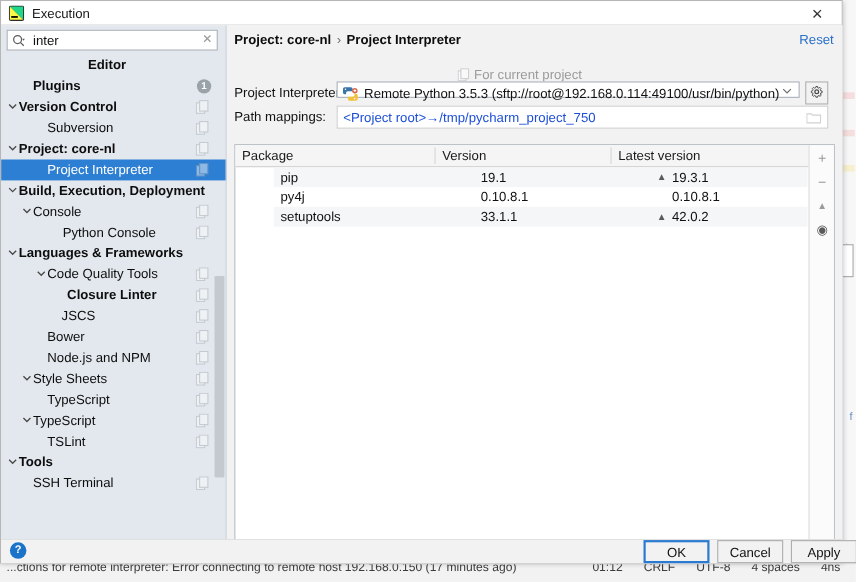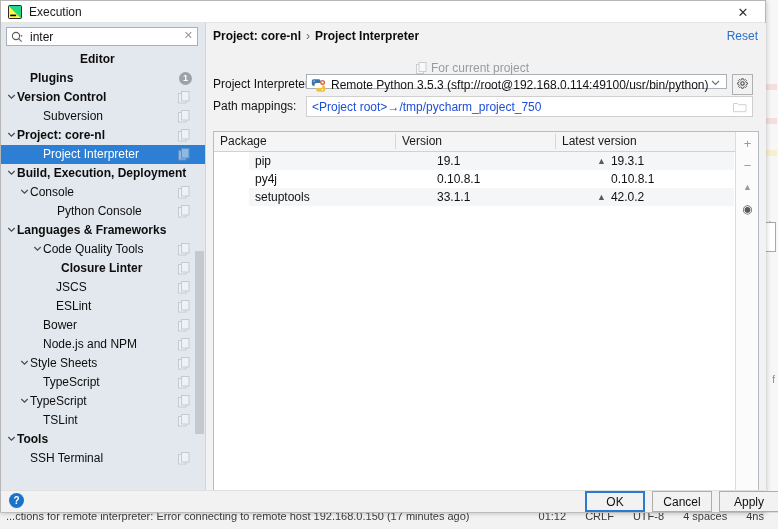--- a/index.html
+++ b/index.html
@@ -387,27 +387,20 @@
         </div>
         <div class="trow">
           <span class="lbl" style="left: 60px; font-weight: bold;">Closure Linter</span>
           <span class="copyicon"><svg width="12" height="13" viewBox="0 0 12 13">
               <rect x="0.5" y="2.5" width="7.5" height="9.5" fill="#fff" stroke="#9fa7af"></rect>
               <rect x="3.5" y="0.5" width="7.5" height="9.5" fill="#fff" stroke="#9fa7af"></rect>
             </svg></span>
         </div>
         <div class="trow">
           <span class="lbl" style="left: 55px;">JSCS</span>
-          <span class="copyicon"><svg width="12" height="13" viewBox="0 0 12 13">
-              <rect x="0.5" y="2.5" width="7.5" height="9.5" fill="#fff" stroke="#9fa7af"></rect>
-              <rect x="3.5" y="0.5" width="7.5" height="9.5" fill="#fff" stroke="#9fa7af"></rect>
-            </svg></span>
-        </div>
-        <div class="trow">
-          <span class="lbl" style="left: 55px;">ESLint</span>
           <span class="copyicon"><svg width="12" height="13" viewBox="0 0 12 13">
               <rect x="0.5" y="2.5" width="7.5" height="9.5" fill="#fff" stroke="#9fa7af"></rect>
               <rect x="3.5" y="0.5" width="7.5" height="9.5" fill="#fff" stroke="#9fa7af"></rect>
             </svg></span>
         </div>
         <div class="trow">
           <span class="lbl" style="left: 42px;">Bower</span>
           <span class="copyicon"><svg width="12" height="13" viewBox="0 0 12 13">
               <rect x="0.5" y="2.5" width="7.5" height="9.5" fill="#fff" stroke="#9fa7af"></rect>
               <rect x="3.5" y="0.5" width="7.5" height="9.5" fill="#fff" stroke="#9fa7af"></rect>

